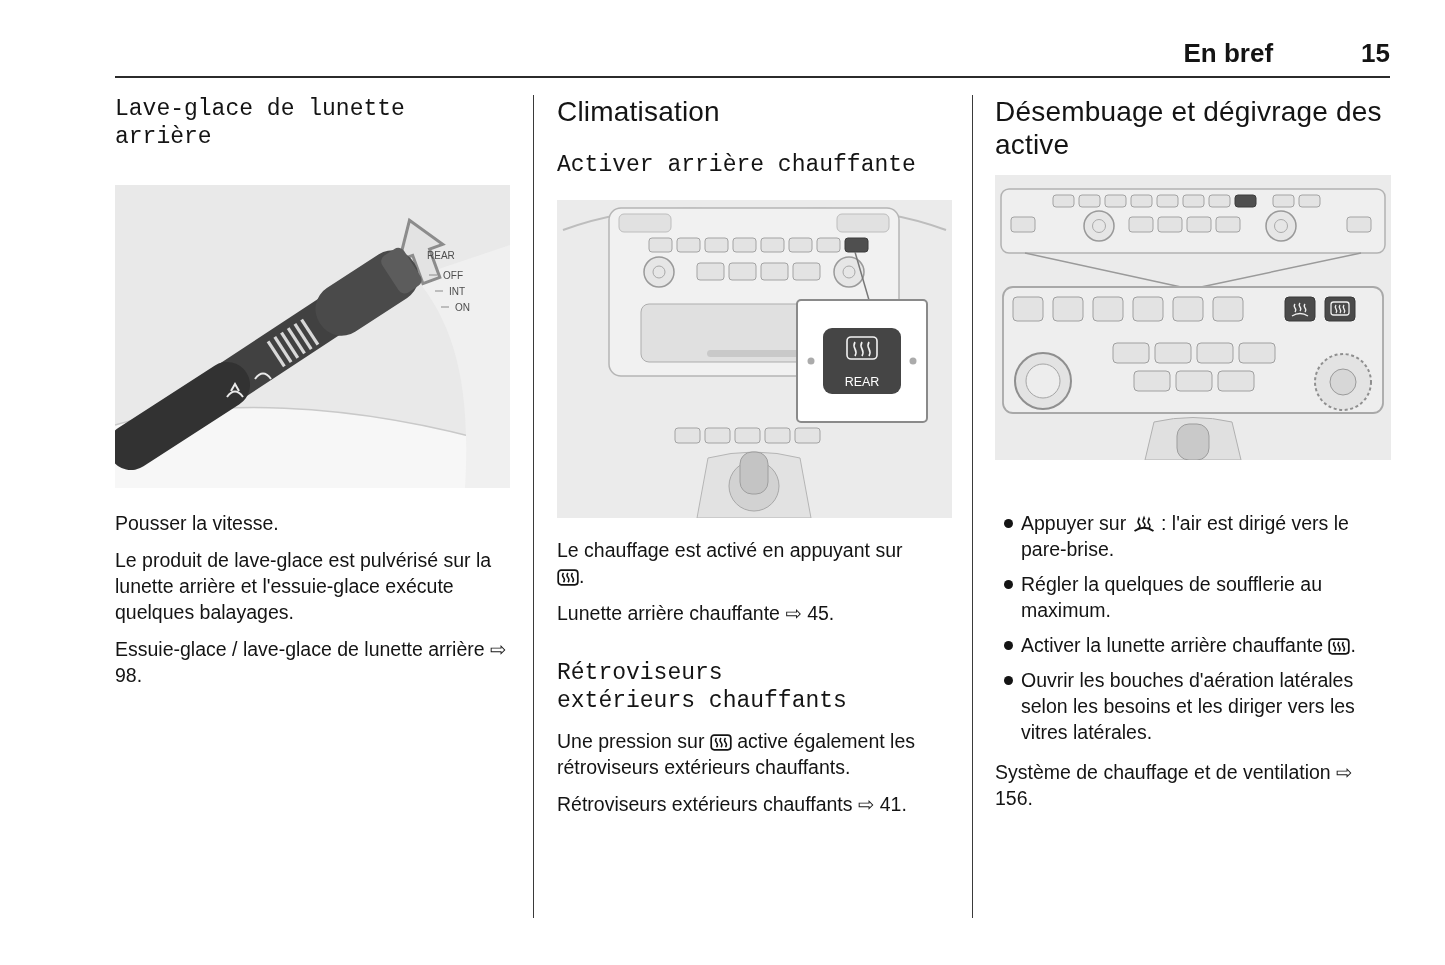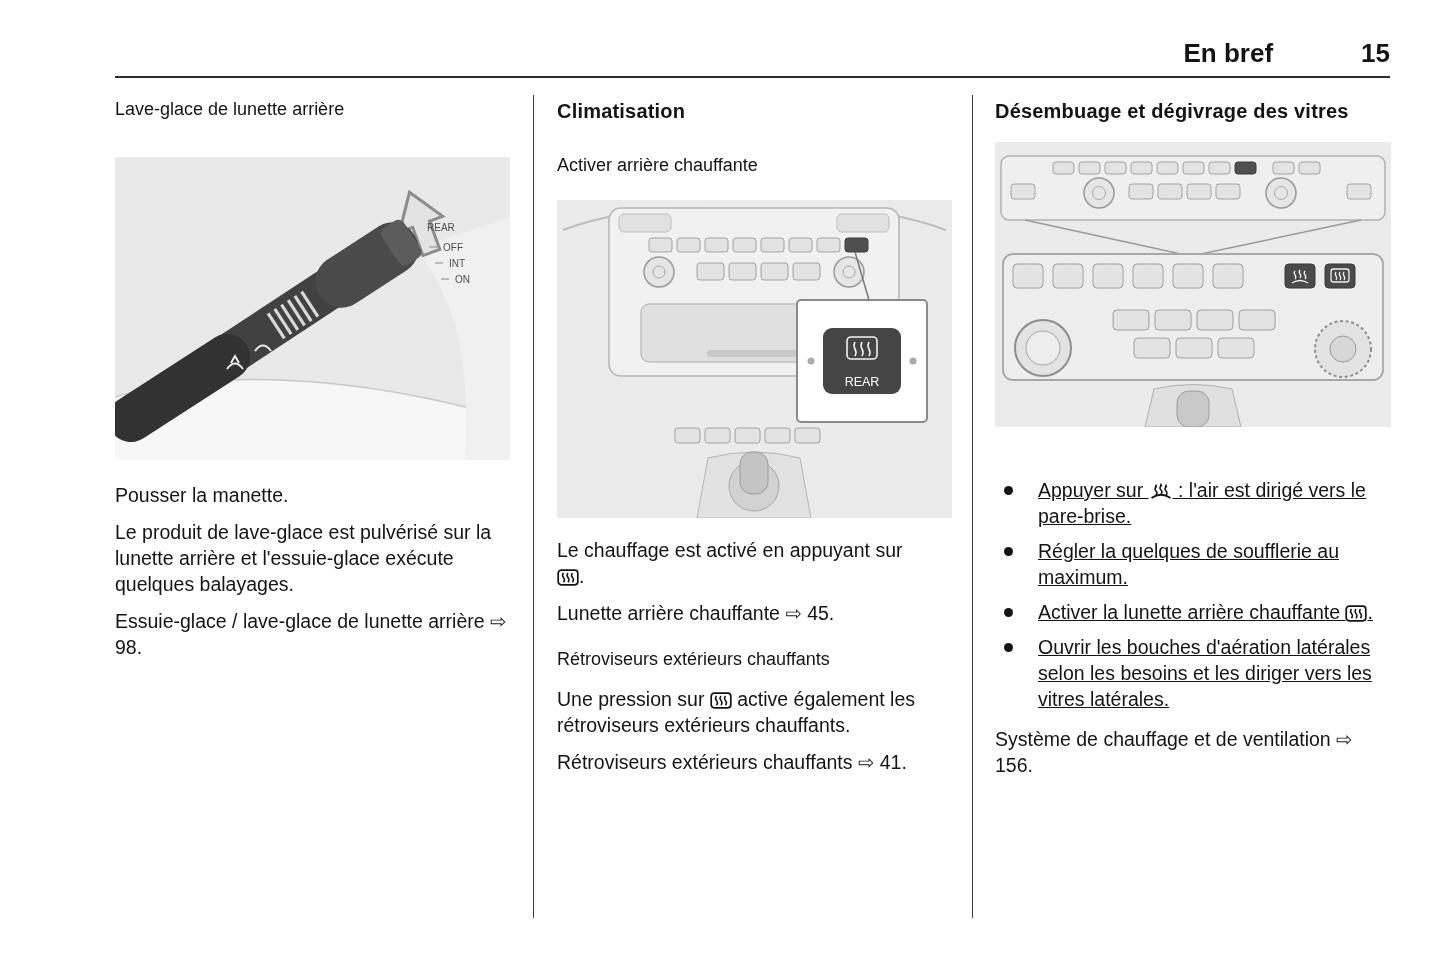--- a/index.html
+++ b/index.html
@@ -26,41 +26,41 @@
   }
   .vrule { position: absolute; top: 95px; height: 823px; width: 1.2px; background: #3a3a3a; }
   .v1 { left: 533px; } .v2 { left: 972px; }
 
   
   .col { position: absolute; top: 95px; }
   .col-left  { left: 115px; width: 395px; }
   .col-mid   { left: 557px; width: 395px; }
   .col-right { left: 995px; width: 396px; }
 
-  h1.main { font-size: 20px; font-weight: 700; line-height: 33px; letter-spacing: 0.2px; }
-  h2.sub  { font-size: 18px; font-weight: 400; line-height: 28px; }
+  h1.main { font-size: 28px; font-weight: 400; line-height: 33px; letter-spacing: 0.2px; }
+  h2.sub  { font-size: 23px; font-weight: 400; line-height: 28px; font-family: Liberation Mono, monospace; }
   p.body  { font-size: 19.5px; line-height: 26px; }
 
   .col-left h2.sub { margin-bottom: 34px; }
   .fig { background: #3b82f6; overflow: hidden; }
   .fig-left { width: 395px; height: 303px; margin-bottom: 22px; }
   .fig-mid  { width: 395px; height: 318px; margin-bottom: 19px; }
   .fig-right{ width: 396px; height: 285px; margin-bottom: 50px; }
 
   .col-left p.body { margin-bottom: 11px; }
 
   .col-mid h1.main { margin-bottom: 23px; }
   .col-mid h2.sub  { margin-bottom: 21px; }
-  .col-mid h2.sub2 { margin-top: 19px; margin-bottom: 13px; max-width: 300px; }
+  .col-mid h2.sub2 { margin-top: 33px; margin-bottom: 13px; max-width: 300px; }
   .col-mid p.body  { margin-bottom: 11px; max-width: 382px; }
   .col-mid p.narrow{ max-width: 352px; }
   .col-mid p.p2    { margin-bottom: 19px; }
 
   .col-right h1.main { margin-bottom: 14px; }
-  .bullet { display: flex; gap: 25px; padding-left: 9px; margin-bottom: 9px; text-decoration: underline; }
+  .bullet { display: flex; gap: 8px; padding-left: 9px; margin-bottom: 9px; }
   .bullet .dot {
     flex: 0 0 auto; width: 9px; height: 9px; border-radius: 50%;
     background: #141414; margin-top: 9px;
   }
   .bullet p.body { max-width: 350px; }
   .closing { margin-top: 14px; max-width: 392px; }
 
   .sym { display: inline-block; color: #141414; }
   .sym svg { vertical-align: -3px; }
 
@@ -119,21 +119,21 @@
         <g font-size="10" fill="#4d4d4d">
           <text x="312" y="74">REAR</text>
           <text x="328" y="94">OFF</text>
           <text x="334" y="110">INT</text>
           <text x="340" y="126">ON</text>
           <path d="M322,90 l-8,0 M328,106 l-8,0 M334,122 l-8,0" stroke="#8a8a8a" stroke-width="1"></path>
         </g>
       </svg>
     </div>
 
-    <p class="body">Pousser la manette.</p>
+    <p class="body">Pousser la vitesse.</p>
     <p class="body">Le produit de lave-glace est pulvérisé sur la lunette arrière et l'essuie-glace exécute quelques balayages.</p>
     <p class="body">Essuie-glace / lave-glace de lunette arrière ⇨ 98.</p>
   </div>
 
   <div class="col col-mid">
     <h1 class="main">Climatisation</h1>
     <h2 class="sub">Activer arrière chauffante</h2>
 
     <div class="fig fig-mid">
       <svg viewBox="0 0 395 318" width="395" height="318">
@@ -208,21 +208,21 @@
 
     <p class="body"><span>Une pression sur </span><span class="sym"><svg width="22" height="17" viewBox="0 0 22 17">
             <rect x="1.2" y="1.2" width="19.6" height="14.6" rx="3" fill="none" stroke="currentColor" stroke-width="1.7"></rect>
             <path d="M6.5 13.2 q2 -2.3 0 -4.6 t0 -4.6 M11 13.2 q2 -2.3 0 -4.6 t0 -4.6 M15.5 13.2 q2 -2.3 0 -4.6 t0 -4.6" fill="none" stroke="currentColor" stroke-width="1.5"></path>
           </svg></span><span> active également les rétroviseurs extérieurs chauffants.</span></p>
 
     <p class="body">Rétroviseurs extérieurs chauffants ⇨ 41.</p>
   </div>
 
   <div class="col col-right">
-    <h1 class="main">Désembuage et dégivrage des vitres</h1>
+    <h1 class="main">Désembuage et dégivrage des active</h1>
 
     <div class="fig fig-right">
       <svg viewBox="0 0 396 285" width="396" height="285">
         <rect width="396" height="285" fill="#ebebeb"></rect>
 
         <rect x="6" y="14" width="384" height="64" rx="8" fill="#efefef" stroke="#b2b2b2" stroke-width="1.5"></rect>
         <g fill="#e3e3e3" stroke="#a3a3a3">
           <rect x="58" y="20" width="21" height="12" rx="3"></rect>
           <rect x="84" y="20" width="21" height="12" rx="3"></rect>
           <rect x="110" y="20" width="21" height="12" rx="3"></rect>

